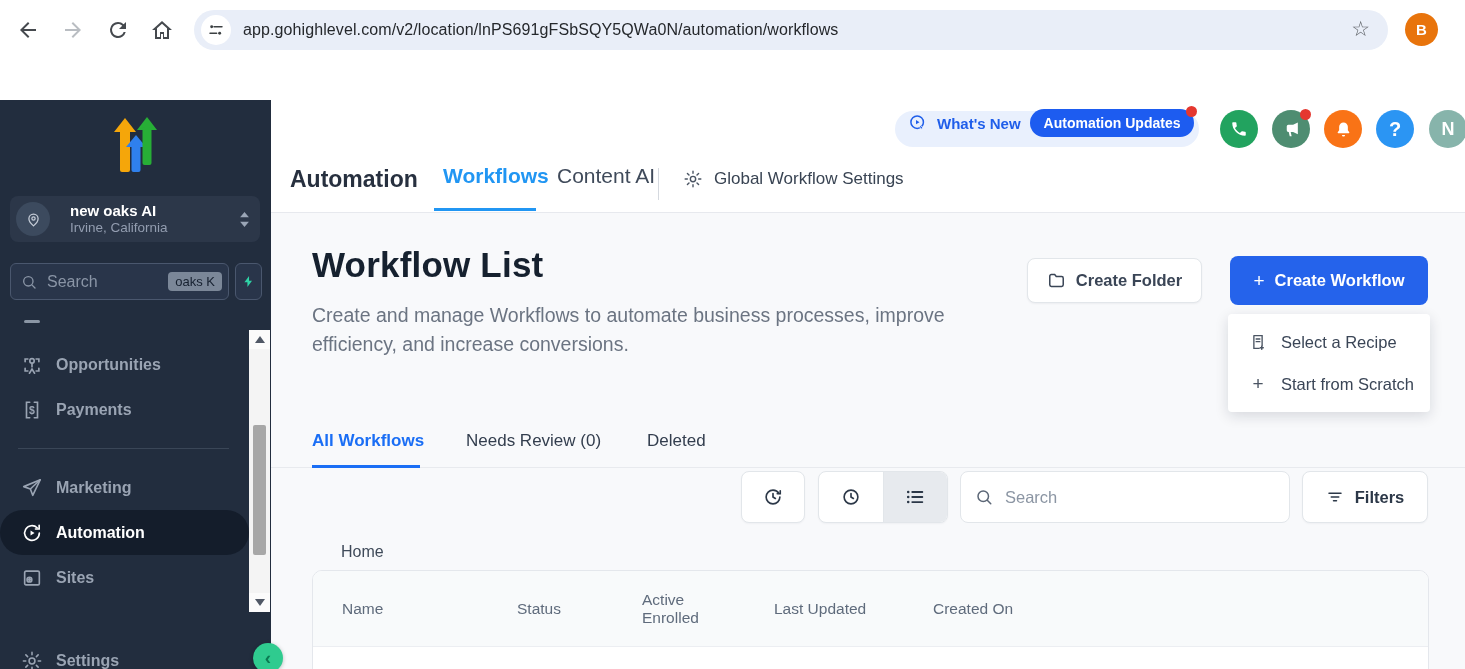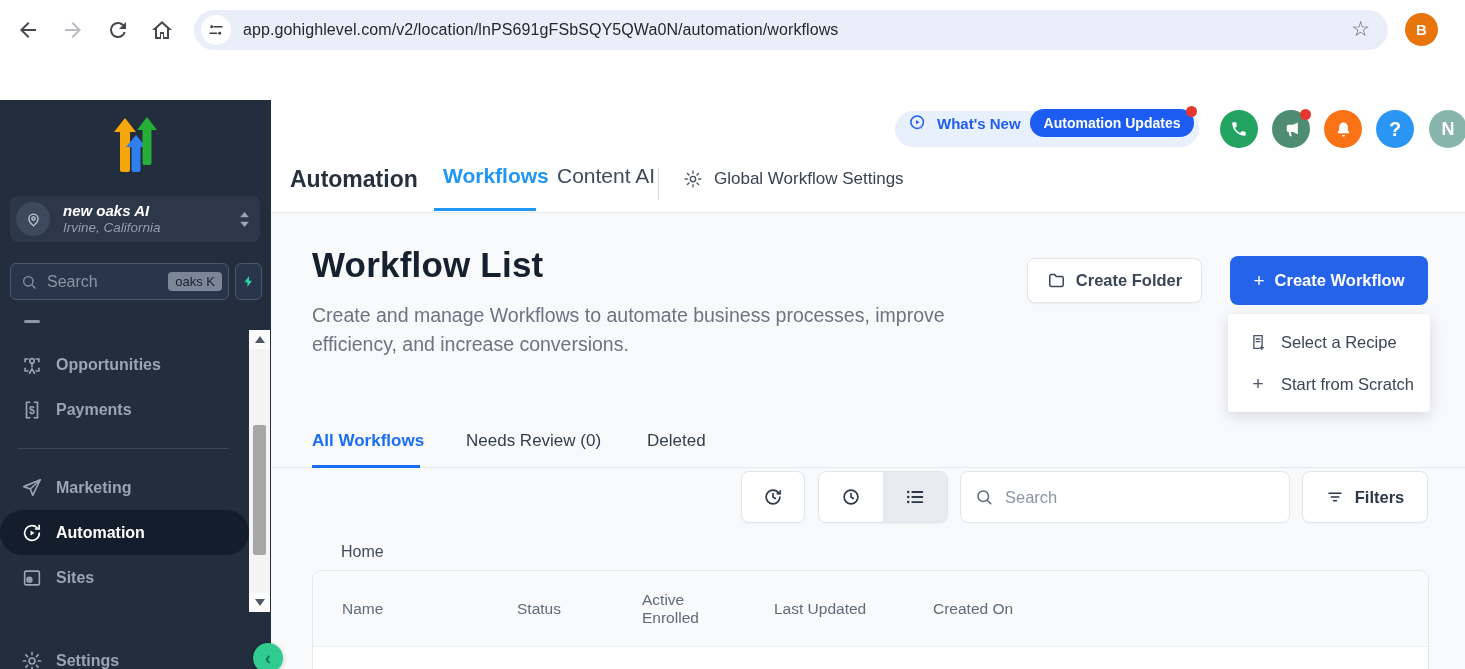--- a/index.html
+++ b/index.html
@@ -19,21 +19,21 @@
   .bookmarks-bar{position:absolute;left:0;top:60px;width:1465px;height:40px;background:#fff;}
   .bm-sep{position:absolute;left:1337px;top:66px;width:3px;height:22px;border-radius:2px;background:#c9d5ee;}
   .bm-right{position:absolute;left:1355px;top:68px;display:flex;align-items:center;gap:9px;width:110px;overflow:hidden;white-space:nowrap;color:#454b52;}
   .bm-right .lbl{font-size:15px;color:#3c4043;}
 
   
   .sidebar{position:absolute;left:0;top:100px;width:271px;height:569px;background:#222d3e;}
   .logo{position:absolute;left:0;top:14px;width:271px;display:flex;justify-content:center;}
   .account-card{position:absolute;left:10px;top:96px;width:250px;height:46px;background:#2c3749;border-radius:8px;display:flex;align-items:center;padding:0 10px 0 6px;}
   .acc-av{width:34px;height:34px;border-radius:50%;background:#3c4a5e;display:flex;align-items:center;justify-content:center;color:#c6cdd8;flex:0 0 34px;}
-  .acc-txt{margin-left:13px;flex:1;min-width:0;font-style:italic;}
+  .acc-txt{margin-left:20px;flex:1;min-width:0;}
   .acc-name{font-size:15px;font-weight:700;color:#fff;line-height:1.25;}
   .acc-loc{font-size:13.5px;color:#939db0;line-height:1.2;}
   .acc-chev{color:#9aa5b6;display:flex;flex-direction:column;align-items:center;gap:1px;}
   .sb-search{position:absolute;left:10px;top:163px;width:219px;height:37px;border:1px solid #4a576e;border-radius:6px;background:#29354a;display:flex;align-items:center;padding:0 6px 0 10px;}
   .sb-search input{flex:1;min-width:0;background:transparent;border:none;outline:none;color:#cfd6e0;font-size:16px;margin-left:8px;}
   .sb-search input::placeholder{color:#8a95a6;}
   .kbd{background:#7b8798;color:#16202f;font-size:13px;border-radius:4px;padding:2px 7px;white-space:nowrap;}
   .bolt-btn{position:absolute;left:235px;top:163px;width:27px;height:37px;border:1px solid #4a576e;border-radius:6px;display:flex;align-items:center;justify-content:center;color:#2fd3a6;background:#29354a;}
   .menu{position:absolute;left:0;top:242px;width:249px;}
   .m-item{height:45px;display:flex;align-items:center;padding-left:21px;gap:13px;color:#9aa4b3;font-size:16px;font-weight:600;}

